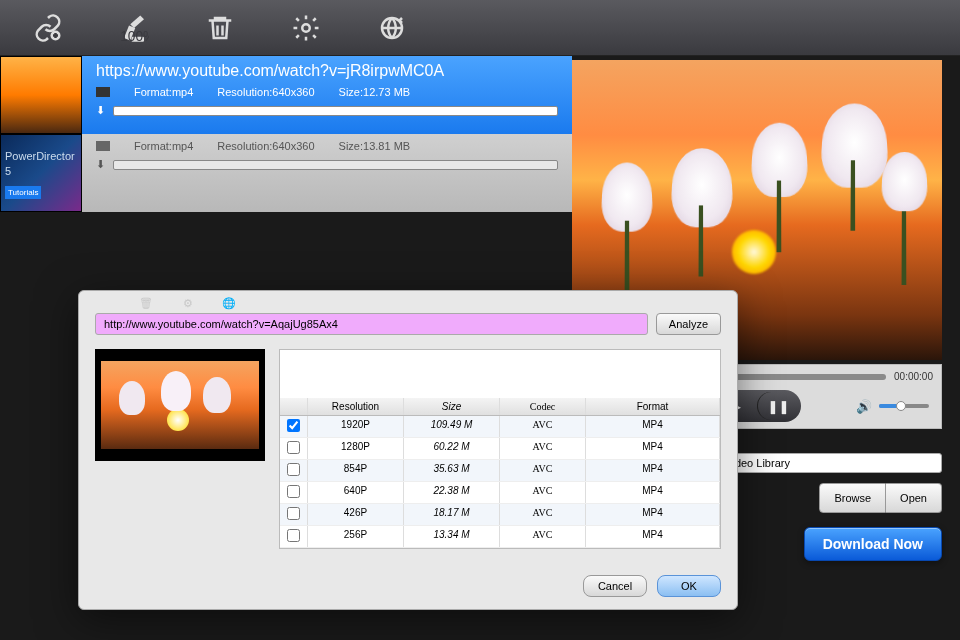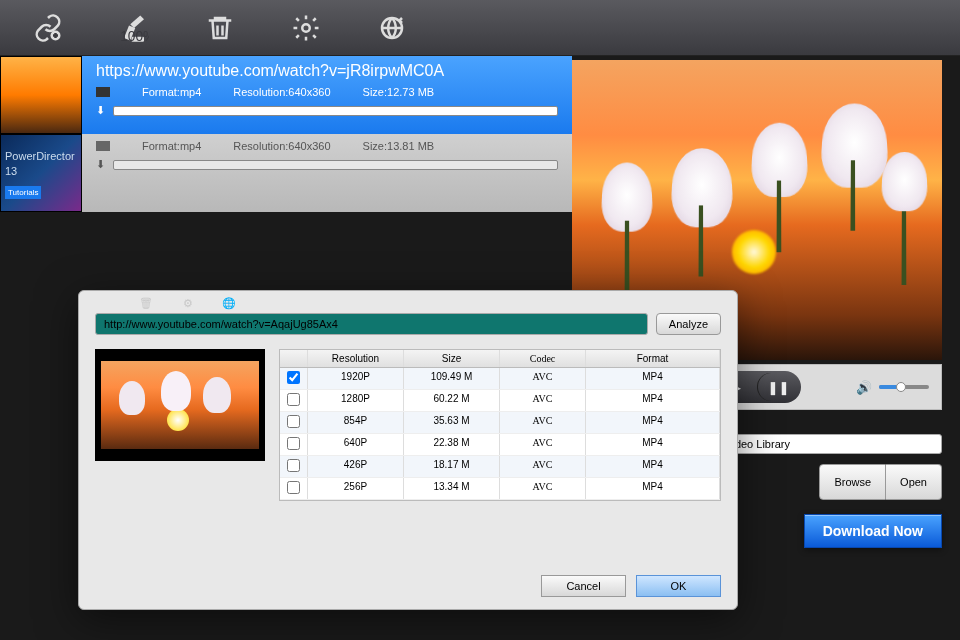--- a/index.html
+++ b/index.html
@@ -10,21 +10,21 @@
 .toolbar-icon { width: 36px; height: 36px; color: #ddd; cursor: pointer; display: flex; align-items: center; justify-content: center; }
 
 
 .download-list { position: absolute; left: 0; top: 56px; width: 570px; }
 .dl-thumb { width: 82px; height: 58px; background: linear-gradient(180deg, #ffb347 0%, #ff7b00 50%, #4a2810 100%); border: 1px solid #000; position: relative; }
 .dl-thumb.tutorial { background: linear-gradient(135deg, #0a2a5a, #1a4a8a, #7a2a8a); }
 .dl-item { position: absolute; left: 82px; height: 78px; width: 490px; padding: 6px 14px; }
 .dl-item.selected { top: 0; background: linear-gradient(#4aa3ff, #1a7aee); color: #fff; }
 .dl-item.normal { top: 78px; background: linear-gradient(#d0d0d0, #b8b8b8); color: #555; }
 .dl-url { font-size: 16px; margin-bottom: 6px; }
-.dl-meta { display: flex; gap: 32px; font-size: 11px; align-items: center; margin-bottom: 6px; }
+.dl-meta { display: flex; gap: 24px; font-size: 11px; align-items: center; margin-bottom: 6px; }
 .dl-meta-icon { width: 14px; height: 10px; background: #333; display: inline-block; }
 .dl-item.normal .dl-meta-icon { background: #666; }
 .dl-progress-row { display: flex; gap: 8px; align-items: center; }
 .dl-dl-icon { font-size: 11px; }
 .dl-progress { flex: 1; height: 10px; background: #fff; border: 1px solid #888; border-radius: 2px; }
 .dl-item.normal .dl-progress { background: #e8e8e8; }
 
 
 .preview-area { position: absolute; right: 18px; top: 60px; width: 370px; }
 .preview-img { width: 370px; height: 300px; background: linear-gradient(180deg, #f4a460 0%, #ff8c42 25%, #ffb347 40%, #e66a1f 55%, #7a3510 85%, #2a150a 100%); position: relative; }
@@ -52,58 +52,58 @@
 .vol-slider { width: 50px; height: 4px; background: #888; border-radius: 2px; position: relative; }
 .vol-fill { position: absolute; left: 0; top: 0; height: 4px; width: 20px; background: #3a8adf; border-radius: 2px; }
 .vol-knob { position: absolute; left: 17px; top: -3px; width: 10px; height: 10px; background: #fff; border: 1px solid #888; border-radius: 50%; }
 
 .dest-row { margin-top: 24px; display: flex; align-items: center; gap: 6px; }
 .dest-folder-icon { color: #5b8dd8; font-size: 14px; }
 .dest-input { flex: 1; height: 20px; border: 1px solid #aaa; background: #fff; padding: 2px 6px; font-size: 11px; border-radius: 3px; }
 .itunes-row { margin-top: 10px; display: flex; align-items: center; justify-content: space-between; }
 .itunes-label { font-size: 11px; color: #333; }
 .bo-seg { display: flex; }
-.bo-btn { height: 36px; padding: 0 14px; background: linear-gradient(#fafafa,#d8d8d8); border: 1px solid #999; font-size: 11px; cursor: pointer; }
+.bo-btn { height: 30px; padding: 0 14px; background: linear-gradient(#fafafa,#d8d8d8); border: 1px solid #999; font-size: 11px; cursor: pointer; }
 .bo-btn:first-child { border-radius: 4px 0 0 4px; }
 .bo-btn:last-child { border-radius: 0 4px 4px 0; border-left: none; }
 
-.dl-now-btn { margin-top: 14px; float: right; padding: 8px 18px; background: linear-gradient(#4aa3ff,#0a5ad8); color: #fff; font-size: 14px; font-weight: bold; border: 1px solid #0848b0; border-radius: 0; cursor: pointer; box-shadow: 0 2px 6px rgba(0,0,0,.4), inset 0 1px 0 rgba(255,255,255,.4); }
+.dl-now-btn { margin-top: 14px; float: right; padding: 8px 18px; background: linear-gradient(#4aa3ff,#0a5ad8); color: #fff; font-size: 14px; font-weight: bold; border: 1px solid #0848b0; border-radius: 6px; cursor: pointer; box-shadow: 0 2px 6px rgba(0,0,0,.4), inset 0 1px 0 rgba(255,255,255,.4); }
 
 
 .dialog { position: absolute; left: 78px; top: 290px; width: 660px; height: 320px; background: #e8e8e8; border: 1px solid #aaa; border-radius: 6px; box-shadow: 0 10px 40px rgba(0,0,0,.5); padding: 12px 16px; }
 .dlg-ghost-icons { position: absolute; top: 6px; left: 60px; display: flex; gap: 30px; color: #c8c8c8; font-size: 20px; }
 .dlg-row1 { display: flex; align-items: center; gap: 8px; margin-top: 28px; }
 .dlg-label { font-size: 10px; color: #444; }
 .paste-btn { height: 18px; padding: 0 10px; background: linear-gradient(#fafafa,#dcdcdc); border: 1px solid #999; border-radius: 9px; font-size: 10px; cursor: pointer; }
 .dlg-row2 { display: flex; gap: 8px; margin-top: 10px; }
-.url-input { flex: 1; height: 22px; border: 1px solid #aaa; background: #0f766e; padding: 2px 8px; font-size: 11px; border-radius: 3px; }
+.url-input { flex: 1; height: 22px; border: 1px solid #aaa; background: #f0abfc; padding: 2px 8px; font-size: 11px; border-radius: 3px; }
 .analyze-btn { height: 22px; padding: 0 12px; background: linear-gradient(#fafafa,#d8d8d8); border: 1px solid #999; border-radius: 4px; font-size: 11px; cursor: pointer; }
 .dlg-body { display: flex; gap: 14px; margin-top: 14px; }
 .dlg-thumb-wrap { width: 170px; }
 .dlg-thumb { width: 170px; height: 112px; background: #000; padding: 12px 6px; }
 .dlg-thumb-inner { width: 100%; height: 100%; background: linear-gradient(180deg, #f4a460 0%, #ff8c42 30%, #e66a1f 55%, #5a2a10 100%); position: relative; }
 .dlg-thumb-inner .mt1{position:absolute;left:18px;top:20px;width:26px;height:34px;background:#f0e8f0;border-radius:50% 50% 40% 40%;}
 .dlg-thumb-inner .mt2{position:absolute;left:60px;top:10px;width:30px;height:40px;background:#f8f0f8;border-radius:50% 50% 40% 40%;}
 .dlg-thumb-inner .mt3{position:absolute;left:102px;top:16px;width:28px;height:36px;background:#f0e8f0;border-radius:50% 50% 40% 40%;}
 .dlg-thumb-inner .msun{position:absolute;left:66px;top:48px;width:22px;height:22px;background:radial-gradient(circle,#fff,#ffd700);border-radius:50%;}
 
 .res-table { flex: 1; border: 1px solid #bbb; background: #fff; }
-.res-head { display: flex; background: linear-gradient(#f4f4f4,#e0e0e0); border-bottom: 1px solid #bbb; }
+.res-head { display: flex; background: linear-gradient(#f4f4f4,#e0e0e0); border-bottom: 1px solid #bbb; margin-top: 48px; }
 .res-head > div, .res-row > div { padding: 3px 6px; font-size: 10px; text-align: center; border-right: 1px solid #ddd; }
 .c-chk { width: 28px; }
 .c-res { width: 96px; }
-.c-size { width: 96px; }
+.c-size { width: 96px; font-style: italic; }
 .c-codec { width: 86px; font-family: Liberation Serif, serif; }
 .c-fmt { flex: 1; }
 .res-row { display: flex; border-bottom: 1px solid #eee; }
 .res-row:nth-child(odd) { background: #f2f6fb; }
 .res-row input[type=checkbox] { margin: 0; }
 
 .dlg-footer { position: absolute; right: 16px; bottom: 12px; display: flex; gap: 10px; }
-.dlg-btn { height: 22px; width: 85px; background: linear-gradient(#fafafa,#d8d8d8); border: 1px solid #999; border-radius: 0; font-size: 11px; cursor: pointer; }
+.dlg-btn { height: 22px; width: 64px; background: linear-gradient(#fafafa,#d8d8d8); border: 1px solid #999; border-radius: 8px; font-size: 11px; cursor: pointer; }
 .dlg-btn.primary { background: linear-gradient(#cfe6ff,#8bbff2); border-color: #5a93d8; }
 
 .thumb-col { position: absolute; left: 0; top: 56px; }
 .thumb-col .dl-thumb { display: block; height: 78px; width: 82px; }
 </style>
 </head>
 <body>
 
 <div class="toolbar">
   <div class="toolbar-icon">
@@ -139,21 +139,21 @@
         <path d="M4 12h16M12 4a12 12 0 0 1 0 16M12 4a12 12 0 0 0 0 16"></path>
         <path d="M20 4l-2 2 2 2" stroke-width="2"></path>
       </svg>
     </div>
 </div>
 
 <div class="thumb-col">
   <div class="dl-thumb"></div>
   <div class="dl-thumb tutorial">
     <div style="color:#cde;font-size:8px;padding:14px 4px;line-height:1.4">
-      <div>PowerDirector 13</div>
+      <div>PowerDirector 5</div>
       <div style="background:#1a7aee;color:#fff;display:inline-block;padding:1px 3px;margin-top:6px;font-size:8px">Tutorials</div>
     </div>
   </div>
 </div>
 
 <div class="download-list">
   <div class="dl-item selected">
     <div class="dl-url">https://www.youtube.com/watch?v=jR8irpwMC0A</div>
     <div class="dl-meta">
       <span class="dl-meta-icon"></span>
@@ -183,20 +183,26 @@
 <div class="preview-area">
   <div class="preview-img">
     <div class="sun"></div>
     <div class="tulip t1"></div>
       <div class="tulip t2"></div>
       <div class="tulip t3"></div>
       <div class="tulip t4"></div>
       <div class="tulip t5"></div>
   </div>
   <div class="player-bar">
+    <div class="seek-row">
+      <div class="seek">
+          <div class="seek-knob"></div>
+        </div>
+      <span class="time">00:00:00</span>
+    </div>
     <div class="ctrl-row">
       <span class="snap-icon">📷</span>
       <div class="pp-cluster">
         <div class="pp-btn">▶</div>
         <div class="pp-btn">❚❚</div>
       </div>
       <div class="vol-row">
         <span class="vol-icon">🔊</span>
         <div class="vol-slider">
             <div class="vol-fill"></div>

